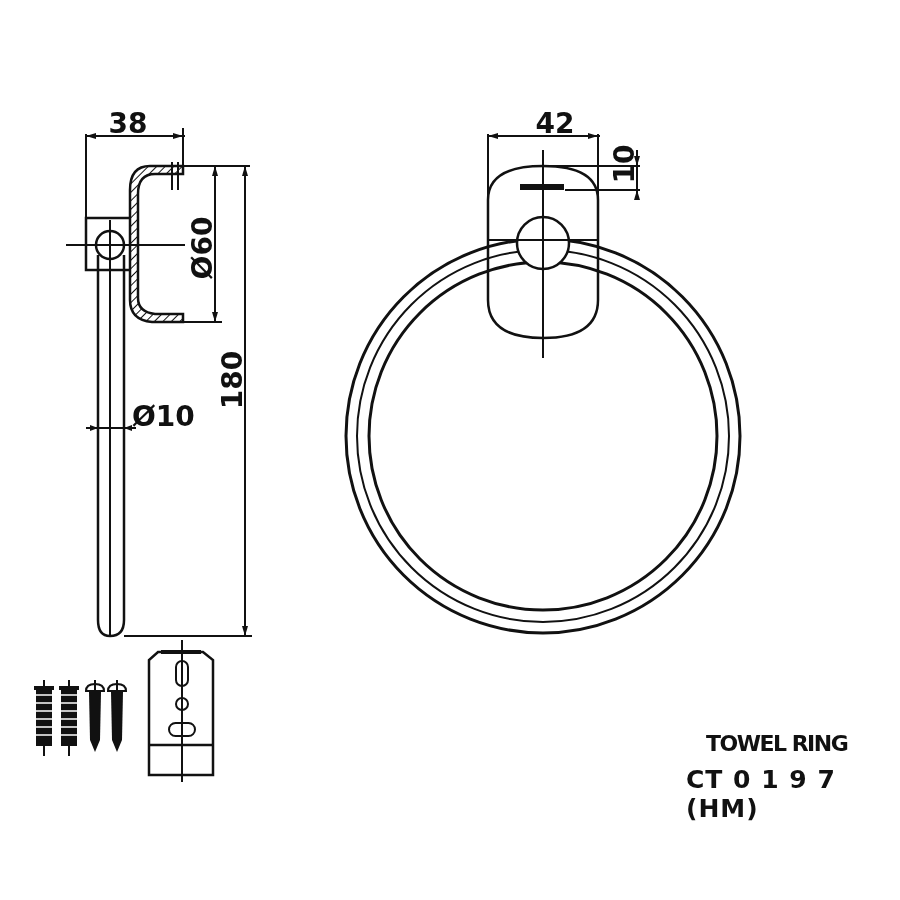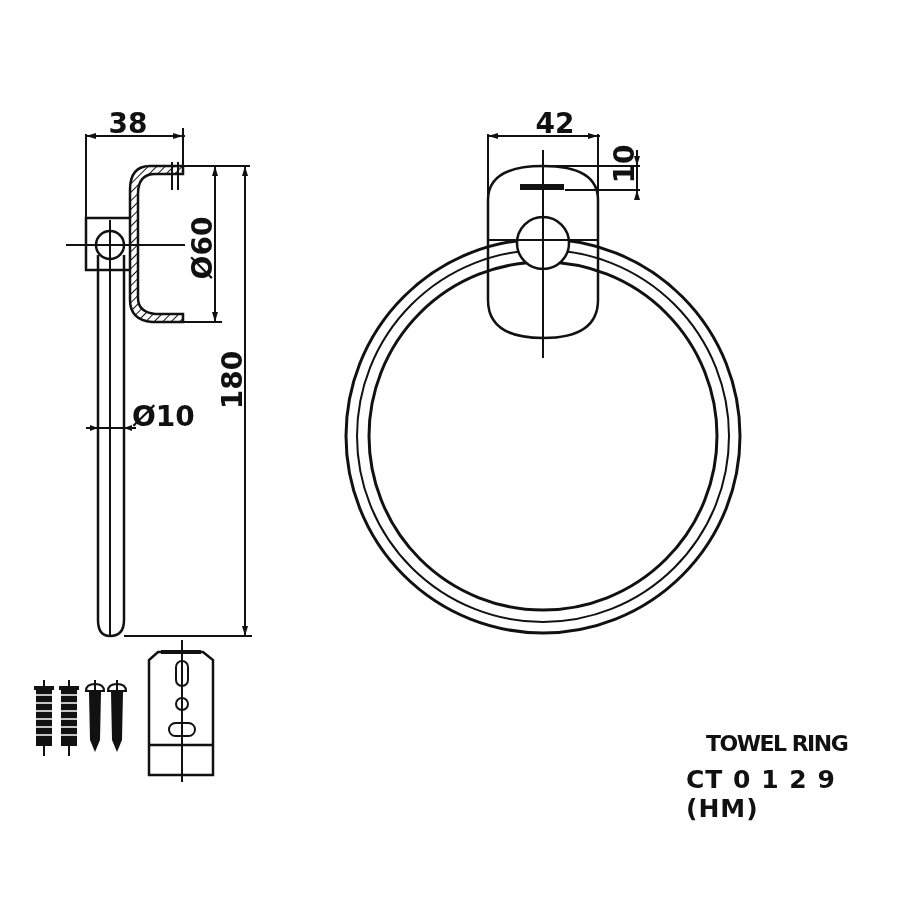--- a/index.html
+++ b/index.html
@@ -130,13 +130,13 @@
 
     <g>
       <path d="M108,691 Q108,684 117,684 Q126,684 126,691 Z" fill="#fff" stroke-width="2"></path>
       <path d="M111,692 L123,692 L122,740 L117,752 L112,740 Z" fill="#111" stroke="none"></path>
       <line x1="117" y1="680" x2="117" y2="690" stroke-width="2"></line>
     </g>
   </g>
 </svg>
 
 <div class="title t1">TOWEL RING</div>
-<div class="title t2">CT 0 1 2 9 (HM)</div>
+<div class="title t2">CT 0 1 9 7 (HM)</div>
 
 </body></html>

